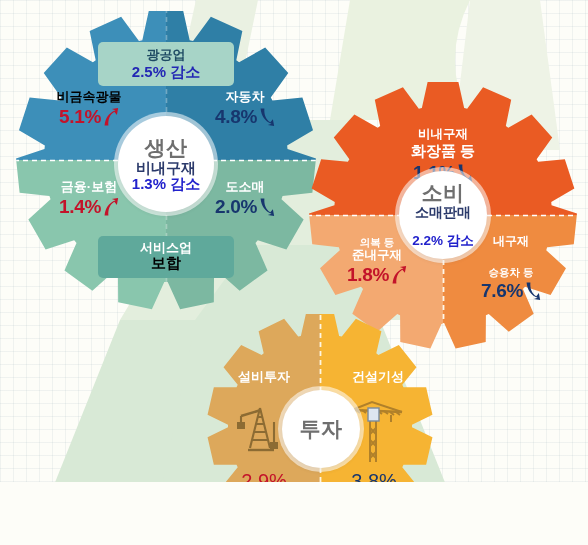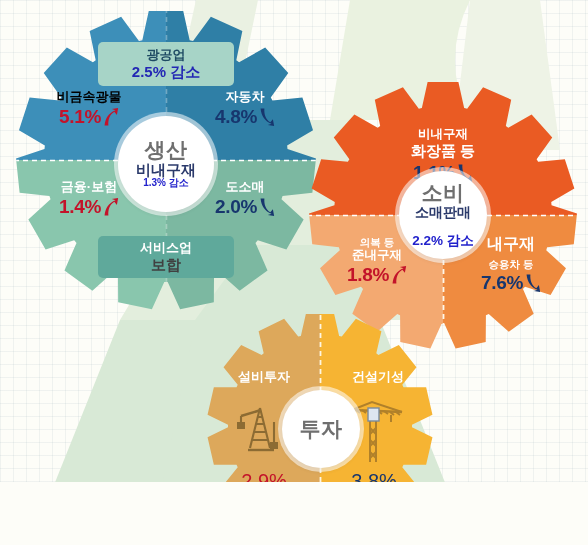--- a/index.html
+++ b/index.html
@@ -195,21 +195,21 @@
       </g>
     </svg>
 
     <div class="chipbox" style="left:84px;top:34px;width:136px;height:44px;background:#a7d4c7;">
       <span class="c1" style="font-size:13px;color:#1e4a63;">광공업</span>
       <span class="c2" style="font-size:15px;color:#2327b4;">2.5% 감소</span>
     </div>
 
     <div class="chipbox" style="left:84px;top:228px;width:136px;height:42px;background:#5fa99b;">
       <span class="c1" style="font-size:13px;color:#ffffff;">서비스업</span>
-      <span class="c2" style="font-size:15px;color:#404040;">보합</span>
+      <span class="c2" style="font-size:15px;color:#000000;font-family:Liberation Mono, monospace;">보합</span>
     </div>
 
     <div class="lab" style="left:20px;top:82px;width:110px;">
       <div class="t" style="font-size:13px;color:#000000;">비금속광물</div>
       <div style="margin-top:1px;"><span class="v up">
             <span>5.1%</span>
             <svg class="arrow" viewBox="0 0 20 22">
               <path d="M3 21 C4 12 8 6 16 3 L11.5 1.5 L19 0.5 L17.5 8.5 L14.5 4.8 C9 8 7 14 7.5 21 Z" fill="#c3132a"></path>
             </svg>
           </span></div>
@@ -241,21 +241,21 @@
             <span>2.0%</span>
             <svg class="arrow" viewBox="0 0 20 22">
               <path d="M3 1 C4 10 8 16 16 19 L11.5 20.5 L19 21.5 L17.5 13.5 L14.5 17.2 C9 14 7 8 7.5 1 Z" fill="#17366e"></path>
             </svg>
           </span></div>
     </div>
 
     <div class="hub" style="left:104px;top:108px;width:96px;height:96px;">
       <span class="h-main" style="font-size:21px;">생산</span>
       <span class="h-sub" style="font-size:15px;margin-top:1px;">비내구재</span>
-      <span class="h-val" style="font-size:10px;margin-top:0;">1.3% 감소</span>
+      <span class="h-val" style="font-size:15px;margin-top:0;">1.3% 감소</span>
     </div>
   </div>
 
   <div class="gear" style="left:307px;top:79px;">
     <svg width="272" height="272" viewBox="0 0 272 272" style="position:absolute;left:0;top:0;">
       <defs>
           <clipPath id="cpCons">
             <path class="gear-outline" d="M120.60,2.89 L151.40,2.89 L157.15,29.07 L160.17,29.71 L176.07,8.13 L204.21,20.66 L198.82,46.92 L201.31,48.73 L224.62,35.49 L245.23,58.38 L229.62,80.17 L231.16,82.84 L257.84,80.22 L267.36,109.51 L244.23,123.08 L244.55,126.14 L269.99,134.60 L266.77,165.23 L240.13,168.21 L239.18,171.14 L258.98,189.22 L243.58,215.89 L218.03,207.78 L215.96,210.07 L226.70,234.64 L201.78,252.74 L181.74,234.94 L178.92,236.19 L178.74,263.00 L148.61,269.41 L137.54,244.99 L134.46,244.99 L123.39,269.41 L93.26,263.00 L93.08,236.19 L90.26,234.94 L70.22,252.74 L45.30,234.64 L56.04,210.07 L53.97,207.78 L28.42,215.89 L13.02,189.22 L32.82,171.14 L31.87,168.21 L5.23,165.23 L2.01,134.60 L27.45,126.14 L27.77,123.08 L4.64,109.51 L14.16,80.22 L40.84,82.84 L42.38,80.17 L26.77,58.38 L47.38,35.49 L70.69,48.73 L73.18,46.92 L67.79,20.66 L95.93,8.13 L111.83,29.71 L114.85,29.07 Z"></path>
           </clipPath>
         </defs>
@@ -284,22 +284,22 @@
       <div class="t" style="font-size:12.5px;color:#ffffff;">준내구재</div>
       <div style="margin-top:2px;"><span class="v up">
             <span>1.8%</span>
             <svg class="arrow" viewBox="0 0 20 22">
               <path d="M3 21 C4 12 8 6 16 3 L11.5 1.5 L19 0.5 L17.5 8.5 L14.5 4.8 C9 8 7 14 7.5 21 Z" fill="#c3132a"></path>
             </svg>
           </span></div>
     </div>
 
     <div class="lab" style="left:148px;top:156px;width:112px;">
-      <div class="t" style="font-size:16px;color:#ffffff;">내구재</div>
-      <div class="t" style="font-size:10.5px;color:#ffffff;margin-top:5px;text-align:center;">승용차 등</div>
+      <div class="t" style="font-size:12px;color:#ffffff;">내구재</div>
+      <div class="t" style="font-size:10.5px;color:#ffffff;margin-top:17px;text-align:center;">승용차 등</div>
       <div style="margin-top:2px;"><span class="v dn">
             <span>7.6%</span>
             <svg class="arrow" viewBox="0 0 20 22">
               <path d="M3 1 C4 10 8 16 16 19 L11.5 20.5 L19 21.5 L17.5 13.5 L14.5 17.2 C9 14 7 8 7.5 1 Z" fill="#17366e"></path>
             </svg>
           </span></div>
     </div>
 
     <div class="hub" style="left:92px;top:92px;width:88px;height:88px;">
       <span class="h-main" style="font-size:21px;">소비</span>

